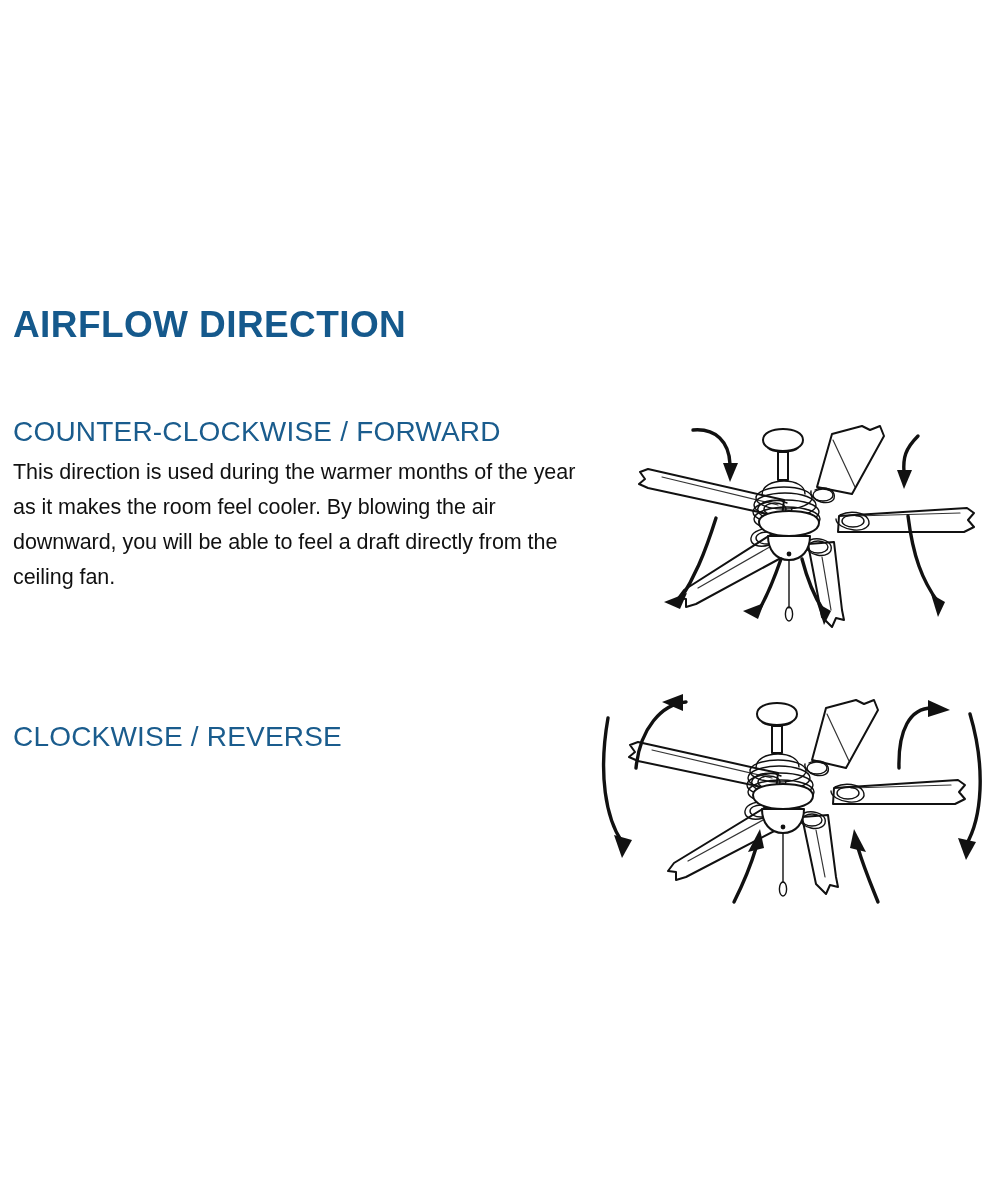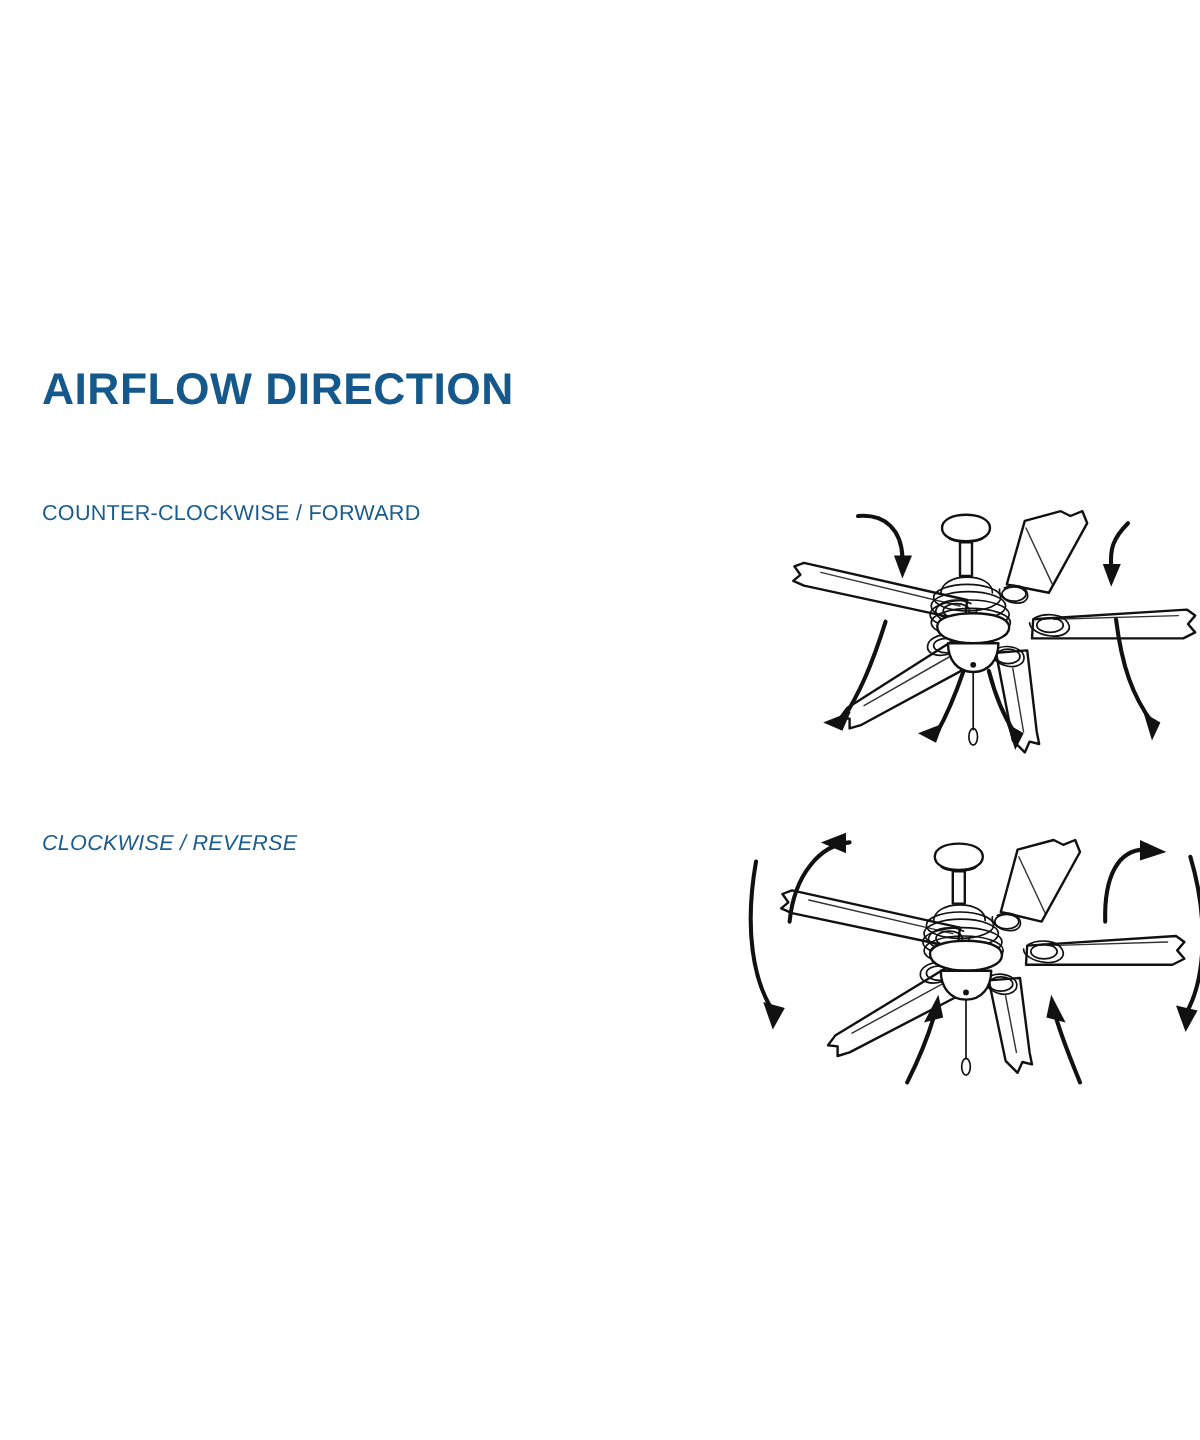--- a/index.html
+++ b/index.html
@@ -14,21 +14,20 @@
     position: relative;
     overflow: hidden;
     font-family: "Liberation Sans", sans-serif;
     -webkit-font-smoothing: antialiased;
   }
 
   .page {
     position: absolute;
     inset: 0;
     background: #ffffff;
-    margin-left: 22px;
   }
 
   
   .page-title {
     position: absolute;
     left: 13px;
     top: 281px;
     font-size: 37px;
     font-weight: bold;
     letter-spacing: 0.4px;
@@ -37,24 +36,24 @@
     white-space: nowrap;
   }
 
   
   .section {
     position: absolute;
     left: 13px;
     width: 575px;
   }
   .section-1 { top: 418px; }
-  .section-2 { top: 693px; font-style: italic; }
+  .section-2 { top: 723px; }
 
   .section-heading {
-    font-size: 18px;
+    font-size: 28px;
     font-weight: normal;
     color: #1a5c8d;
     letter-spacing: 0.2px;
     line-height: 1.0;
     margin: 0 0 9px 0;
     white-space: nowrap;
   }
 
   .section-body {
     font-size: 21.5px;
@@ -90,20 +89,21 @@
 </style>
 </head>
 <body>
 
 <div class="page">
 
   <h1 class="page-title">AIRFLOW DIRECTION</h1>
 
   <div class="section section-1">
     <div class="section-heading">COUNTER-CLOCKWISE / FORWARD</div>
+    <p class="section-body">This direction is used during the warmer months of the year as it makes the room feel cooler. By blowing the air downward, you will be able to feel a draft directly from the ceiling fan.</p>
   </div>
 
   <div class="fan-figure fan-figure-1">
     <svg viewBox="0 0 385 240" xmlns="http://www.w3.org/2000/svg">
 
       <g>
 
         <path class="blade" d="M205,75 L220,22 L250,14 L258,18 L268,14 L272,24 L240,82 Z"></path>
         <path class="shade" d="M221,28 L243,75"></path>
 

